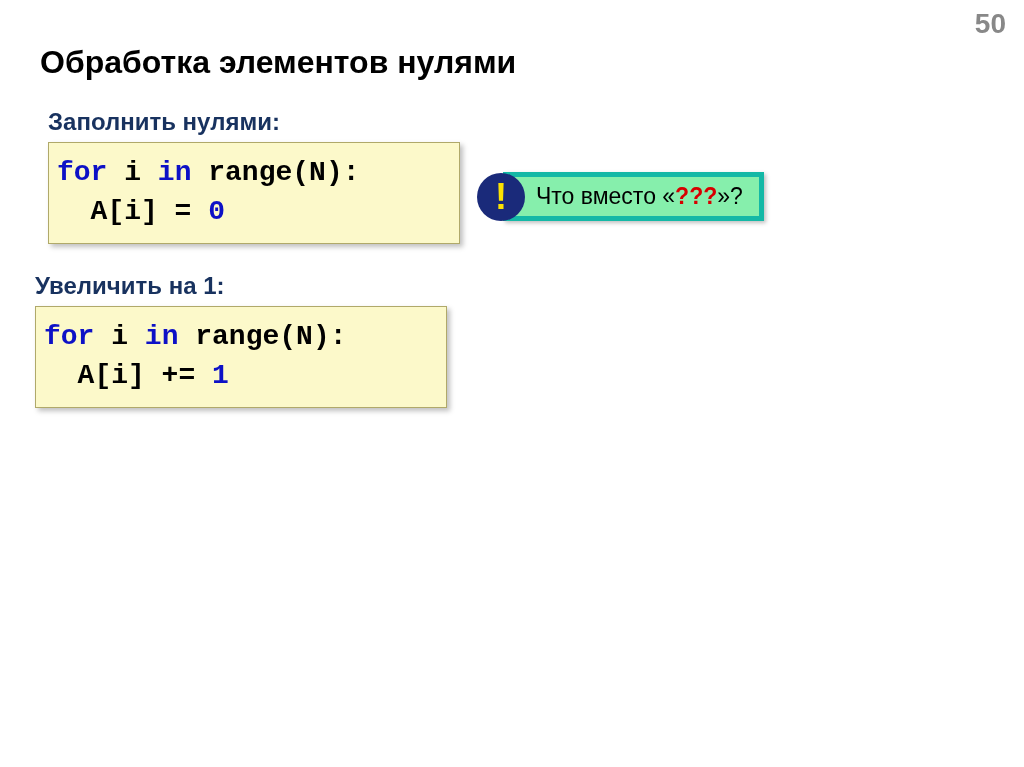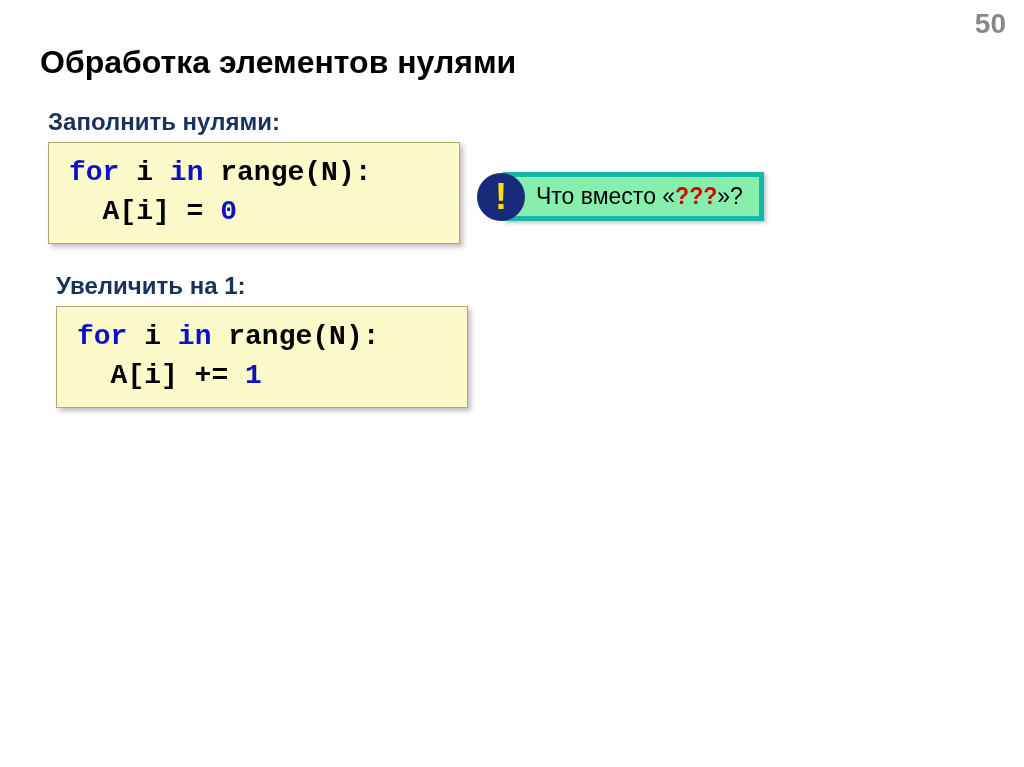--- a/index.html
+++ b/index.html
@@ -27,27 +27,27 @@
     font-weight: bold;
     color: #000000;
   }
   .section-label {
     font-size: 24px;
     font-weight: bold;
     color: #18325f;
     margin-bottom: 6px;
   }
   .section1 { position: absolute; top: 108px; left: 48px; }
-  .section2 { position: absolute; top: 272px; left: 56px; }
+  .section2 { position: absolute; top: 272px; left: 35px; }
   .section3 { position: absolute; top: 436px; left: 48px; }
   .code-block {
     background: #fcf9ca;
     border: 1px solid #b0a96a;
     box-shadow: 3px 3px 5px rgba(0,0,0,0.25);
-    padding: 10px 12px 12px 20px;
+    padding: 10px 12px 12px 8px;
     width: 412px;
     font-family: "Courier New", Courier, monospace;
     font-size: 28px;
     font-weight: bold;
     line-height: 1.4;
     white-space: pre;
   }
   .kw-blue { color: #0d11c6; }
   .kw-black { color: #000000; }
   .callout {

